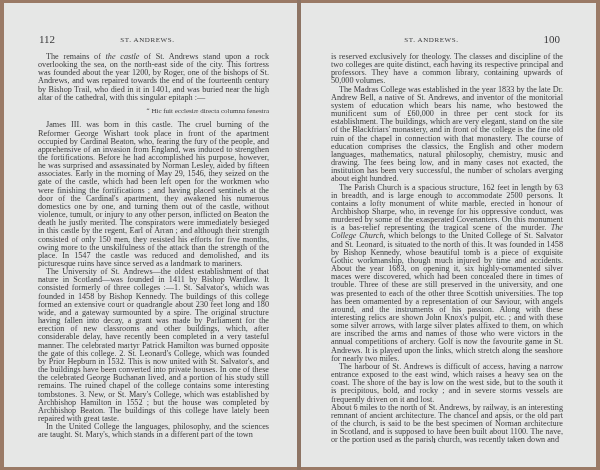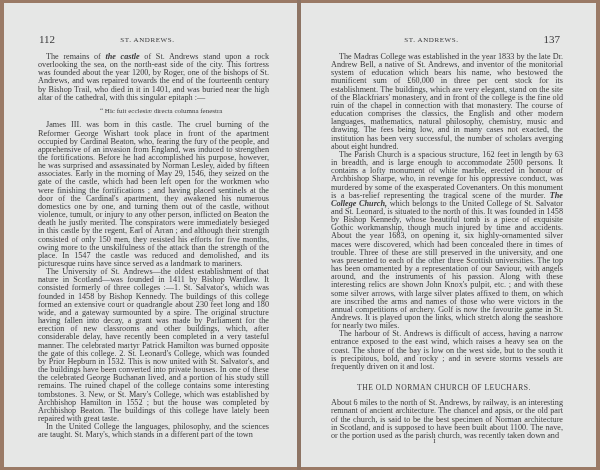--- a/index.html
+++ b/index.html
@@ -30,36 +30,36 @@
   .body-text {
     position: absolute; top: 50px;
     font-size: 8.2px; line-height: 8.15px;
     text-align: justify;
   }
   #left-page .body-text { left: 34px; width: 231px; }
   #right-page .body-text { left: 30px; width: 232px; }
   .body-text p { margin: 0; text-indent: 8px; }
   .body-text p.cont { text-indent: 0; }
   .verse {
-    font-size: 7px; line-height: 8.4px; margin: 5px 0 6px 62px; text-align: left;
+    font-size: 7px; line-height: 8.4px; margin: 5px 0 6px 62px; text-align: right;
   }
   .verse span { display: block; }
   .verse span.l2 { padding-left: 3px; }
   .section-heading {
     text-align: center; font-size: 7.6px; letter-spacing: 0.5px;
     margin: 13px 0 7px 0; padding-right: 6px;
   }
   .signature {
     position: absolute; top: 434px; left: 0; right: 0; text-align: center;
     font-size: 7px; padding-right: 28px;
   }
   .spine {
     position: absolute; left: 297px; top: 0; width: 4px; height: 470px; background: #8d7464;
   }
-  em { font-style: italic; font-weight: bold; }
+  em { font-style: italic; }
 </style>
 </head>
 <body>
 
 <div class="spine"></div>
 
 <div class="page" id="left-page">
   <div class="running-head">
     <span class="pnum">112</span>
     <span class="title">ST. ANDREWS.</span>
@@ -71,23 +71,23 @@
     </div>
     <p>James III. was born in this castle. The cruel burning of the Reformer George Wishart took place in front of the apartment occupied by Cardinal Beaton, who, fearing the fury of the people, and apprehensive of an invasion from England, was induced to strengthen the fortifications. Before he had accomplished his purpose, however, he was surprised and assassinated by Norman Lesley, aided by fifteen associates. Early in the morning of May 29, 1546, they seized on the gate of the castle, which had been left open for the workmen who were finishing the fortifications ; and having placed sentinels at the door of the Cardinal's apartment, they awakened his numerous domestics one by one, and turning them out of the castle, without violence, tumult, or injury to any other person, inflicted on Beaton the death he justly merited. The conspirators were immediately besieged in this castle by the regent, Earl of Arran ; and although their strength consisted of only 150 men, they resisted his efforts for five months, owing more to the unskilfulness of the attack than the strength of the place. In 1547 the castle was reduced and demolished, and its picturesque ruins have since served as a landmark to mariners.</p>
     <p>The University of St. Andrews—the oldest establishment of that nature in Scotland—was founded in 1411 by Bishop Wardlaw. It consisted formerly of three colleges :—1. St. Salvator's, which was founded in 1458 by Bishop Kennedy. The buildings of this college formed an extensive court or quadrangle about 230 feet long and 180 wide, and a gateway surmounted by a spire. The original structure having fallen into decay, a grant was made by Parliament for the erection of new classrooms and other buildings, which, after considerable delay, have recently been completed in a very tasteful manner. The celebrated martyr Patrick Hamilton was burned opposite the gate of this college. 2. St. Leonard's College, which was founded by Prior Hepburn in 1532. This is now united with St. Salvator's, and the buildings have been converted into private houses. In one of these the celebrated George Buchanan lived, and a portion of his study still remains. The ruined chapel of the college contains some interesting tombstones. 3. New, or St. Mary's College, which was established by Archbishop Hamilton in 1552 ; but the house was completed by Archbishop Beaton. The buildings of this college have lately been repaired with great taste.</p>
     <p>In the United College the languages, philosophy, and the sciences are taught. St. Mary's, which stands in a different part of the town</p>
   </div>
 </div>
 
 <div class="page" id="right-page">
   <div class="running-head">
     <span class="title">ST. ANDREWS.</span>
-    <span class="pnum">137</span>
+    <span class="pnum">100</span>
   </div>
   <div class="body-text">
+    <p class="cont">is reserved exclusively for theology. The classes and discipline of the two colleges are quite distinct, each having its respective principal and professors. They have a common library, containing upwards of 50,000 volumes.</p>
     <p>The Madras College was established in the year 1833 by the late Dr. Andrew Bell, a native of St. Andrews, and inventor of the monitorial system of education which bears his name, who bestowed the munificent sum of £60,000 in three per cent stock for its establishment. The buildings, which are very elegant, stand on the site of the Blackfriars' monastery, and in front of the college is the fine old ruin of the chapel in connection with that monastery. The course of education comprises the classics, the English and other modern languages, mathematics, natural philosophy, chemistry, music and drawing. The fees being low, and in many cases not exacted, the institution has been very successful, the number of scholars averging about eight hundred.</p>
     <p><span>The Parish Church is a spacious structure, 162 feet in length by 63 in breadth, and is large enough to accommodate 2500 persons. It contains a lofty monument of white marble, erected in honour of Archbishop Sharpe, who, in revenge for his oppressive conduct, was murdered by some of the exasperated Covenanters. On this monument is a bas-relief representing the tragical scene of the murder. </span><em>The College Church,</em><span> which belongs to the United College of St. Salvator and St. Leonard, is situated to the north of this. It was founded in 1458 by Bishop Kennedy, whose beautiful tomb is a piece of exquisite Gothic workmanship, though much injured by time and accidents. About the year 1683, on opening it, six highly-ornamented silver maces were discovered, which had been concealed there in times of trouble. Three of these are still preserved in the university, and one was presented to each of the other three Scottish universities. The top has been ornamented by a representation of our Saviour, with angels around, and the instruments of his passion. Along with these interesting relics are shown John Knox's pulpit, etc. ; and with these some silver arrows, with large silver plates affixed to them, on which are inscribed the arms and names of those who were victors in the annual competitions of archery. Golf is now the favourite game in St. Andrews. It is played upon the links, which stretch along the seashore for nearly two miles.</span></p>
     <p>The harbour of St. Andrews is difficult of access, having a narrow entrance exposed to the east wind, which raises a heavy sea on the coast. The shore of the bay is low on the west side, but to the south it is precipitous, bold, and rocky ; and in severe storms vessels are frequently driven on it and lost.</p>
-    <div class="section-heading">THE OLD NORMAN CHURCH OF LEUCHARS.</div>
     <p class="cont">About 6 miles to the north of St. Andrews, by railway, is an interesting remnant of ancient architecture. The chancel and apsis, or the old part of the church, is said to be the best specimen of Norman architecture in Scotland, and is supposed to have been built about 1100. The nave, or the portion used as the parish church, was recently taken down and</p>
   </div>
   <div class="signature">I</div>
 </div>
 
 </body></html>

